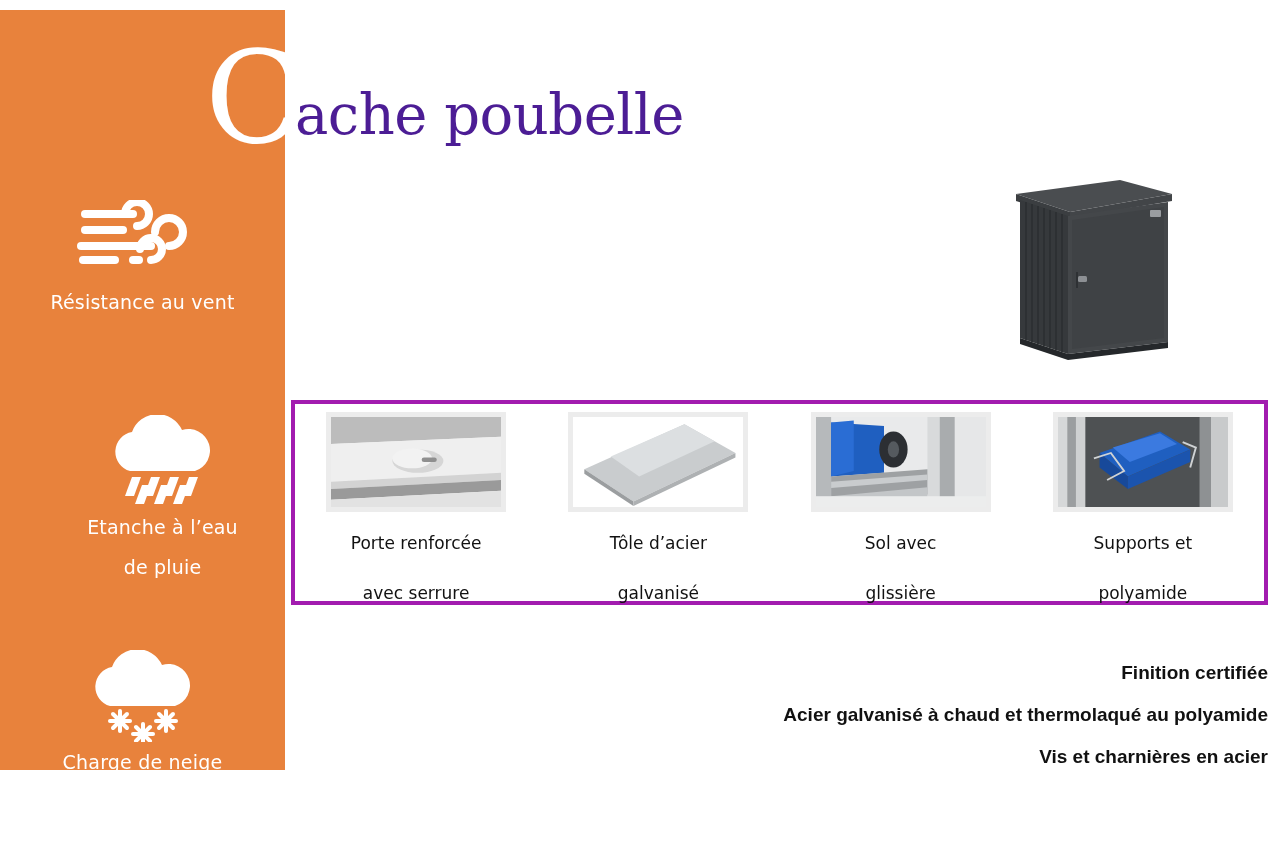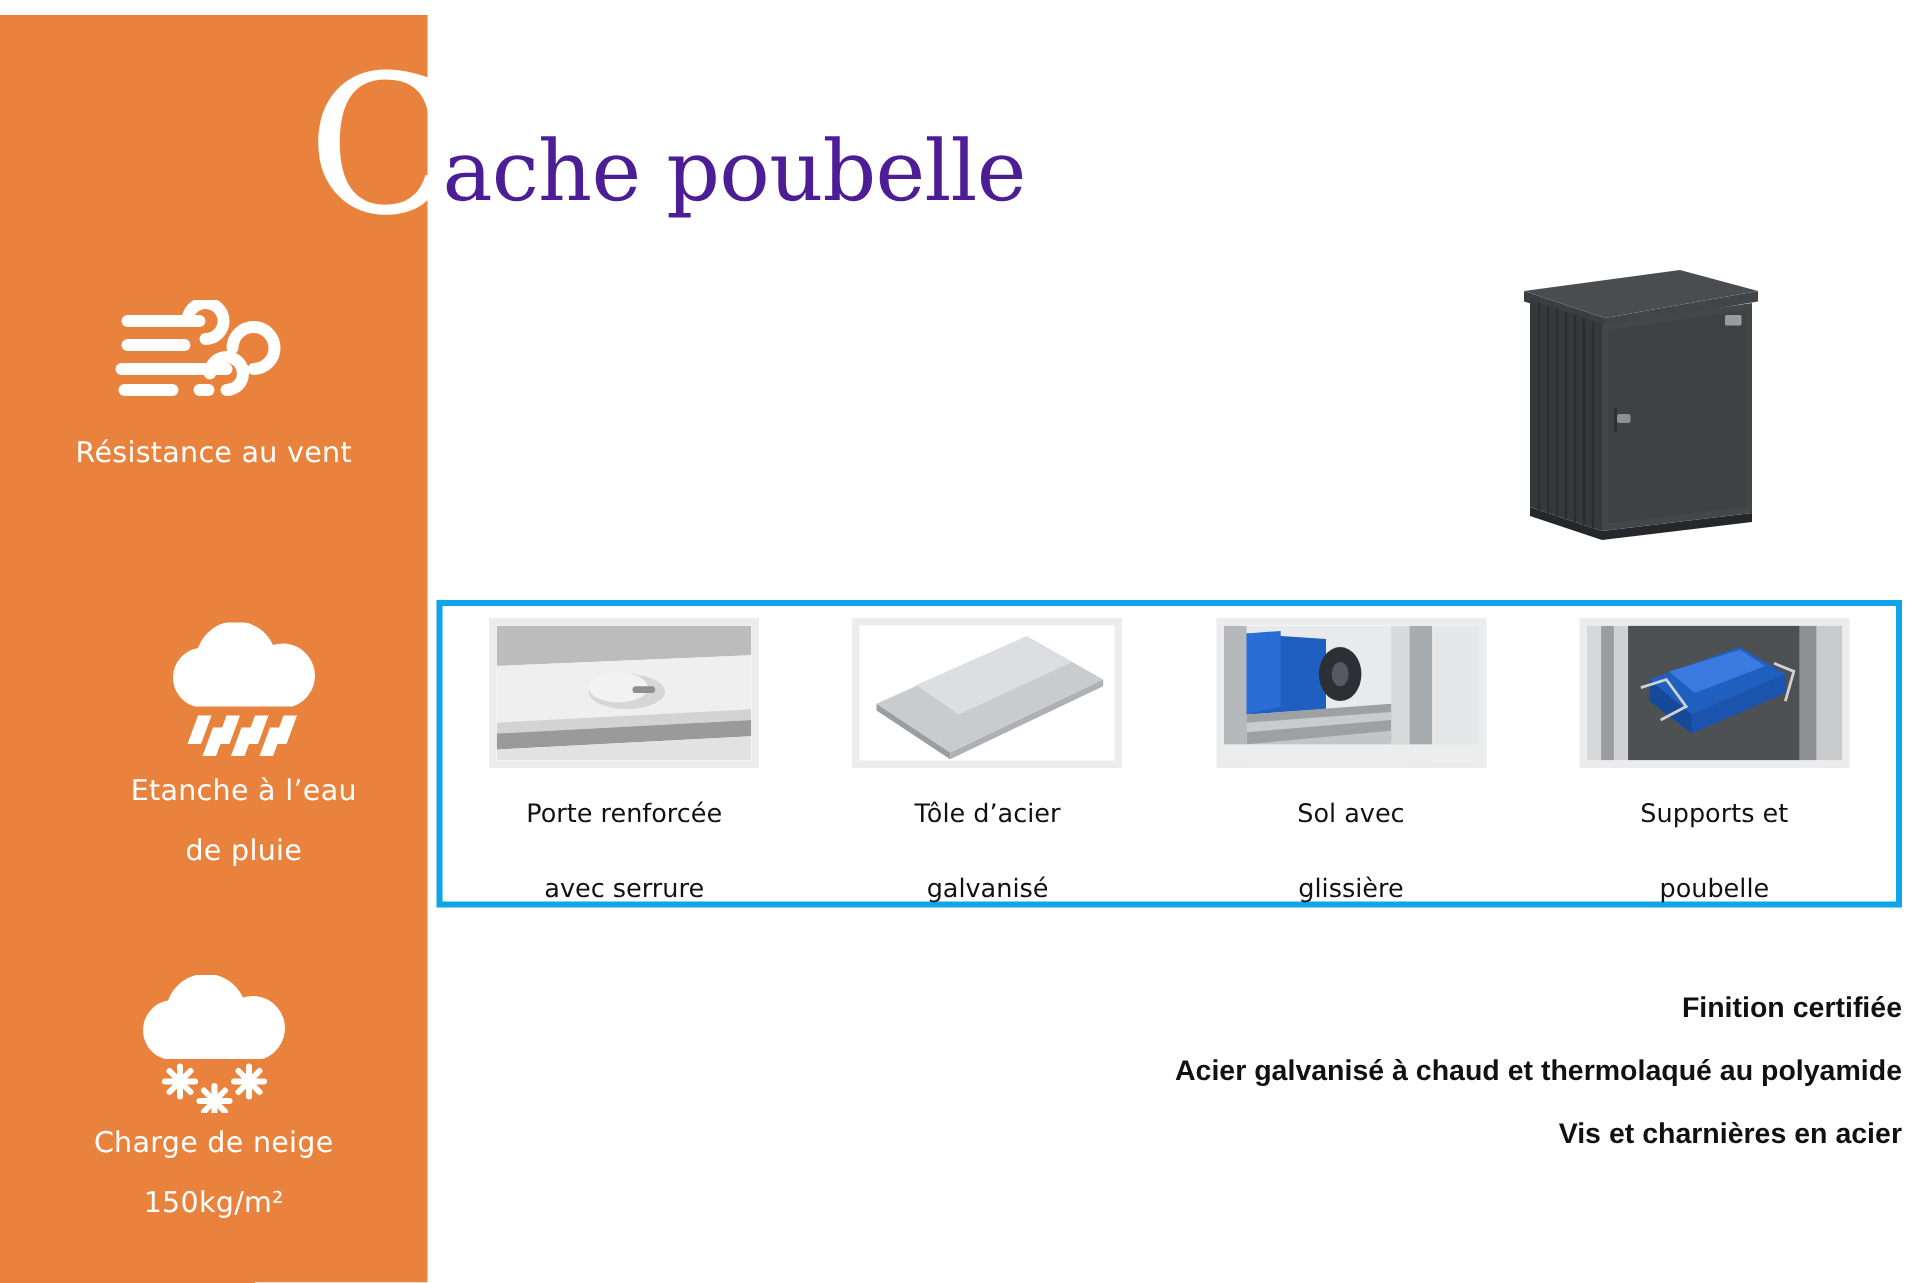--- a/index.html
+++ b/index.html
@@ -8,21 +8,21 @@
     width:1282px;height:855px;
     background:#ffffff;
     font-family:"Liberation Sans", sans-serif;
     overflow:hidden;
     position:relative;
   }
   .page{position:relative;width:1282px;height:855px;background:#fff;overflow:hidden;}
 
   
   .sidebar{
-    position:absolute;left:0;top:10px;width:285px;height:845px;
+    position:absolute;left:0;top:10px;width:285px;height:760px;
     background:#e8823c;
     z-index:1;
   }
   .feature-block{position:absolute;left:0;width:285px;text-align:center;color:#fff;}
   .feature-icon{height:92px;display:flex;align-items:center;justify-content:center;}
   .feature-icon svg{display:block;}
   .feature-label{
     font-family:"DejaVu Sans", sans-serif;
     font-size:19px;font-weight:400;color:#ffffff;
     line-height:40px;letter-spacing:0.2px;
@@ -55,21 +55,21 @@
 
   
   .product{
     position:absolute;left:1000px;top:172px;width:178px;height:200px;
   }
   .product svg{display:block;}
 
   
   .featurebox{
     position:absolute;left:291px;top:400px;width:977px;height:205px;
-    border:4px solid #0ea5e9;background:#ffffff;box-sizing:border-box;
+    border:4px solid #a21caf;background:#ffffff;box-sizing:border-box;
     display:flex;align-items:flex-start;
     z-index:3;
   }
   .fcell{
     flex:1 1 0;display:flex;flex-direction:column;align-items:center;
     padding-top:8px;
   }
   .fthumb{
     width:180px;height:100px;background:#ffffff;
     border:5px solid #ececec;box-sizing:border-box;
@@ -278,21 +278,21 @@
           <polygon points="74,66 140,36 140,50 74,80" fill="#1b54ae"></polygon>
           <polygon points="58,34 108,18 126,30 76,50" fill="#3b7ae0"></polygon>
 
           <g stroke="#cfd2d4" stroke-width="2" fill="none">
             <path d="M38 46 L56 40 L70 60 L52 70"></path>
             <path d="M132 28 L146 34 L140 56"></path>
           </g>
         </svg>
       </div>
       <div class="fcap">Supports et</div>
-      <div class="fcap">poubelle</div>
+      <div class="fcap">polyamide</div>
     </div>
   </div>
 
   <div class="notes">
     <div class="note-line">Finition certifiée</div>
     <div class="note-line">Acier galvanisé à chaud et thermolaqué au polyamide</div>
     <div class="note-line">Vis et charnières en acier</div>
   </div>
 
 </div>

